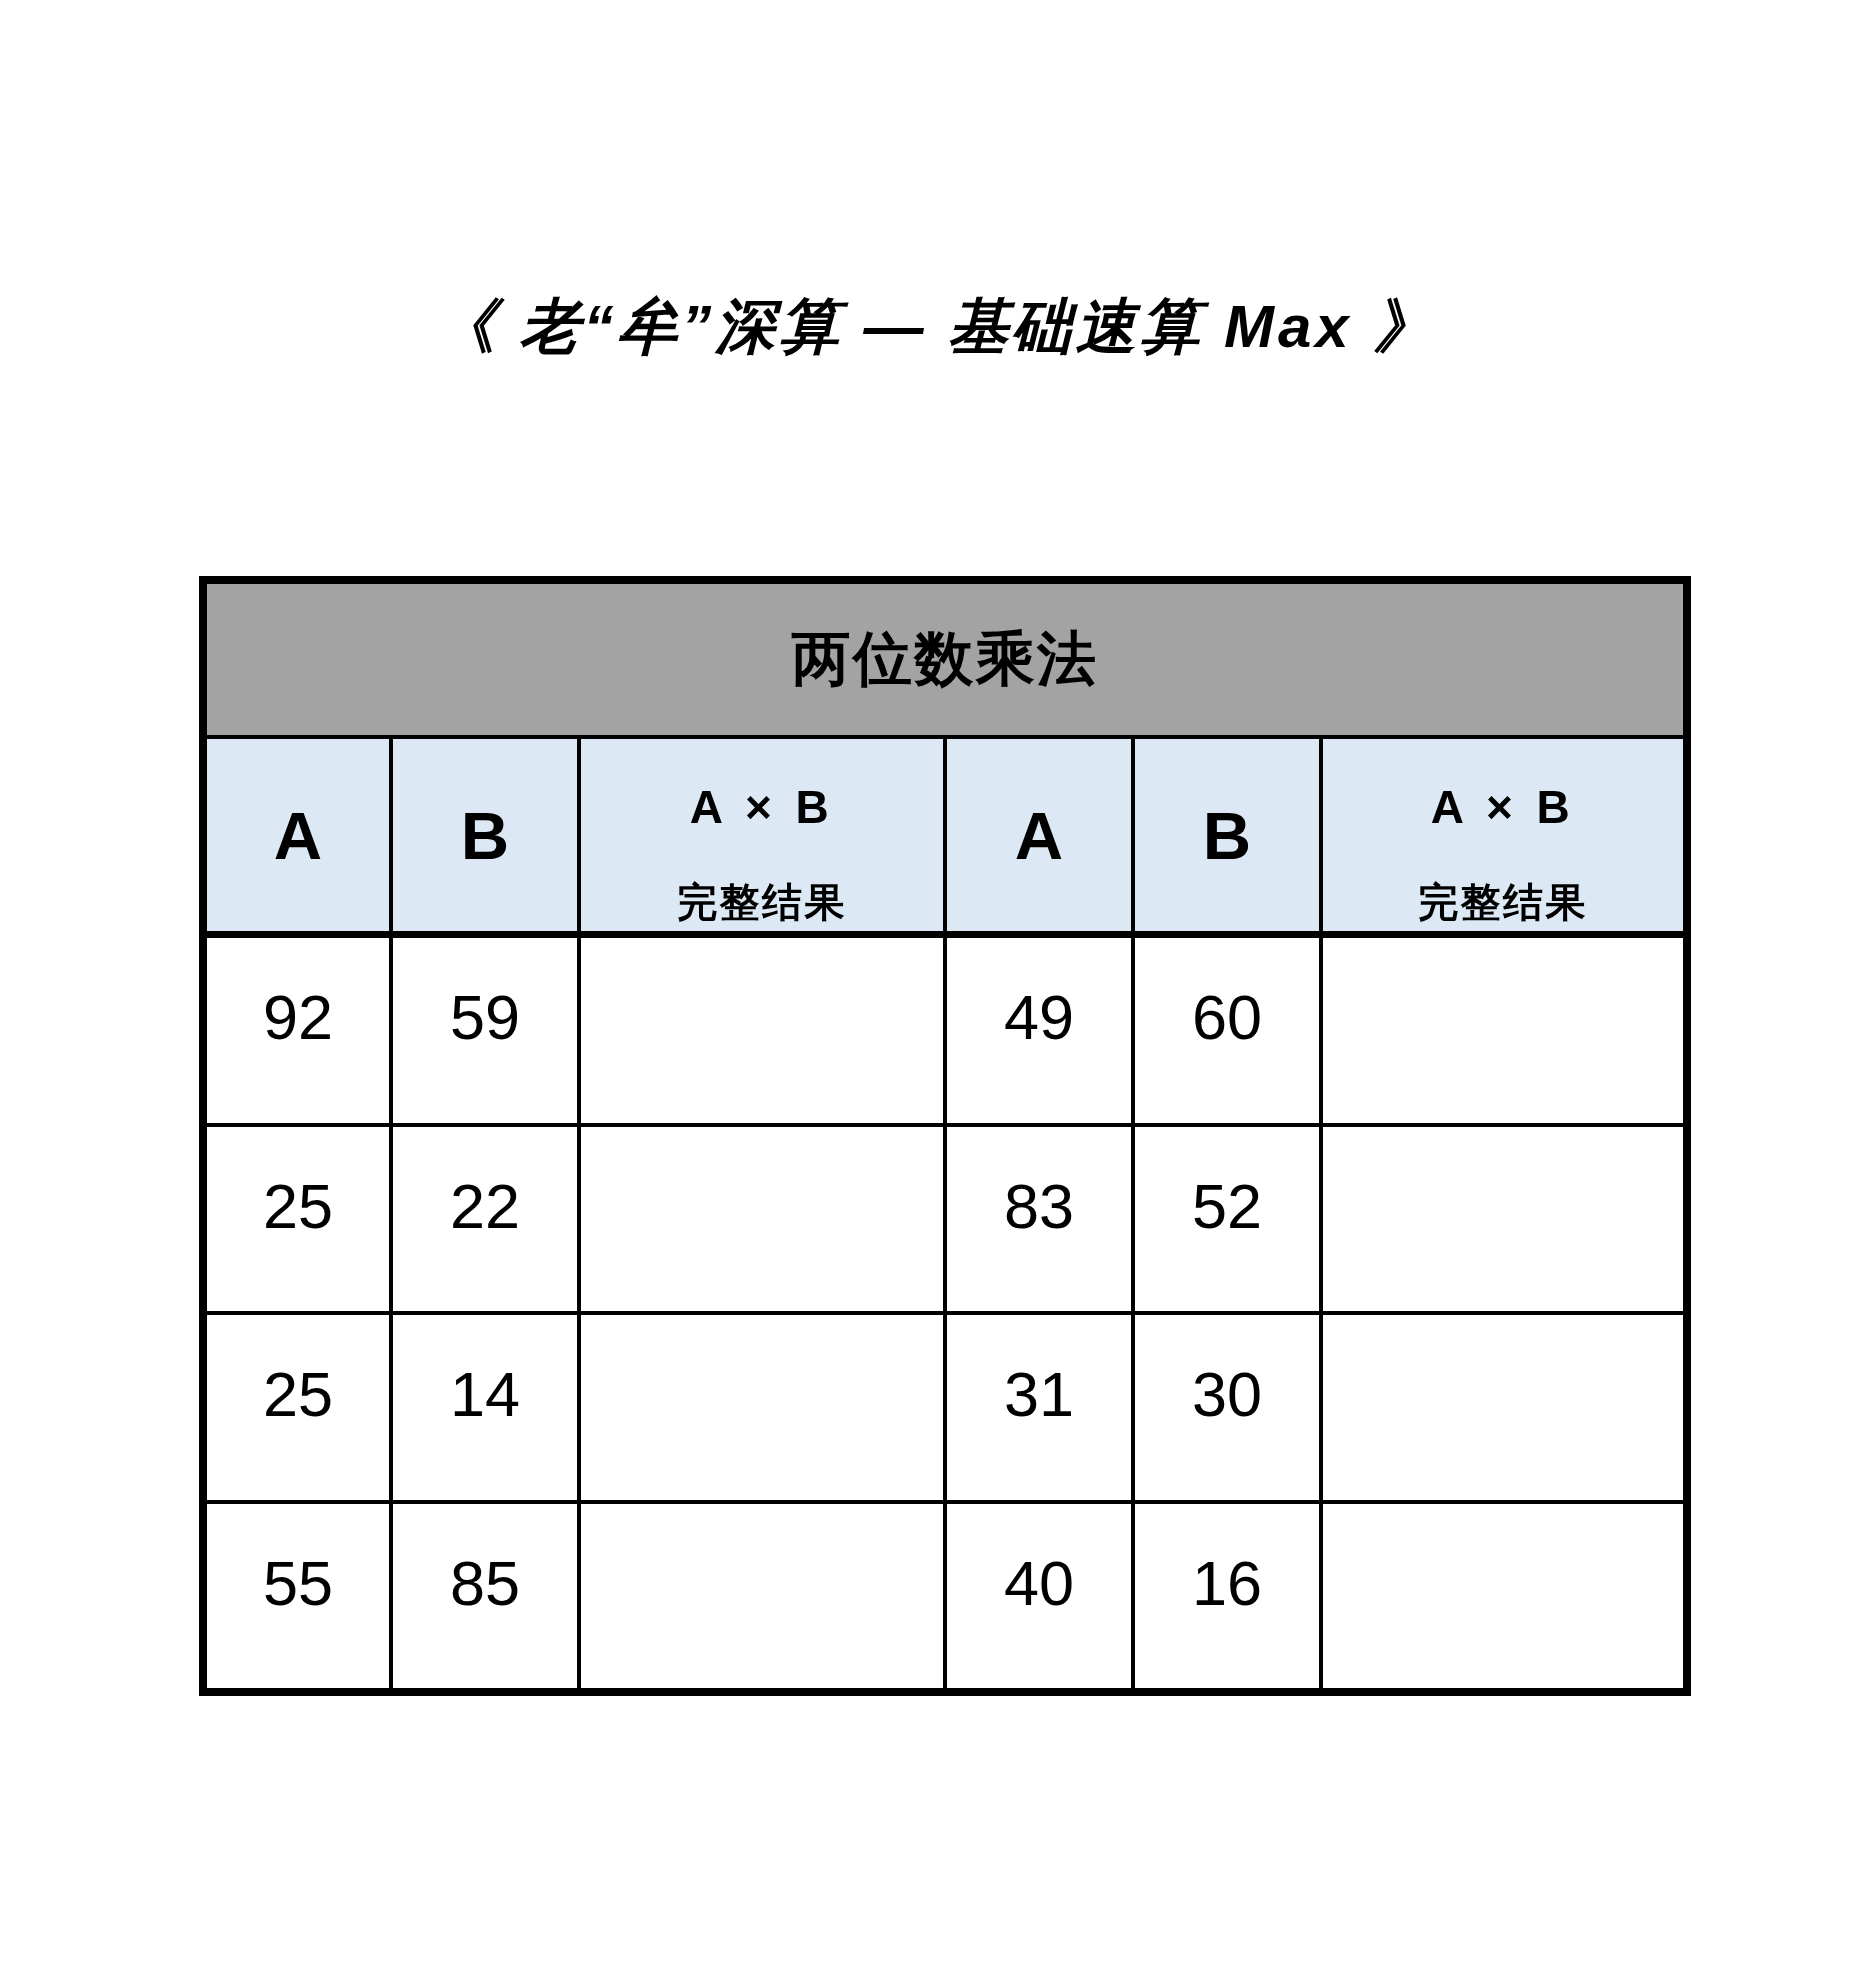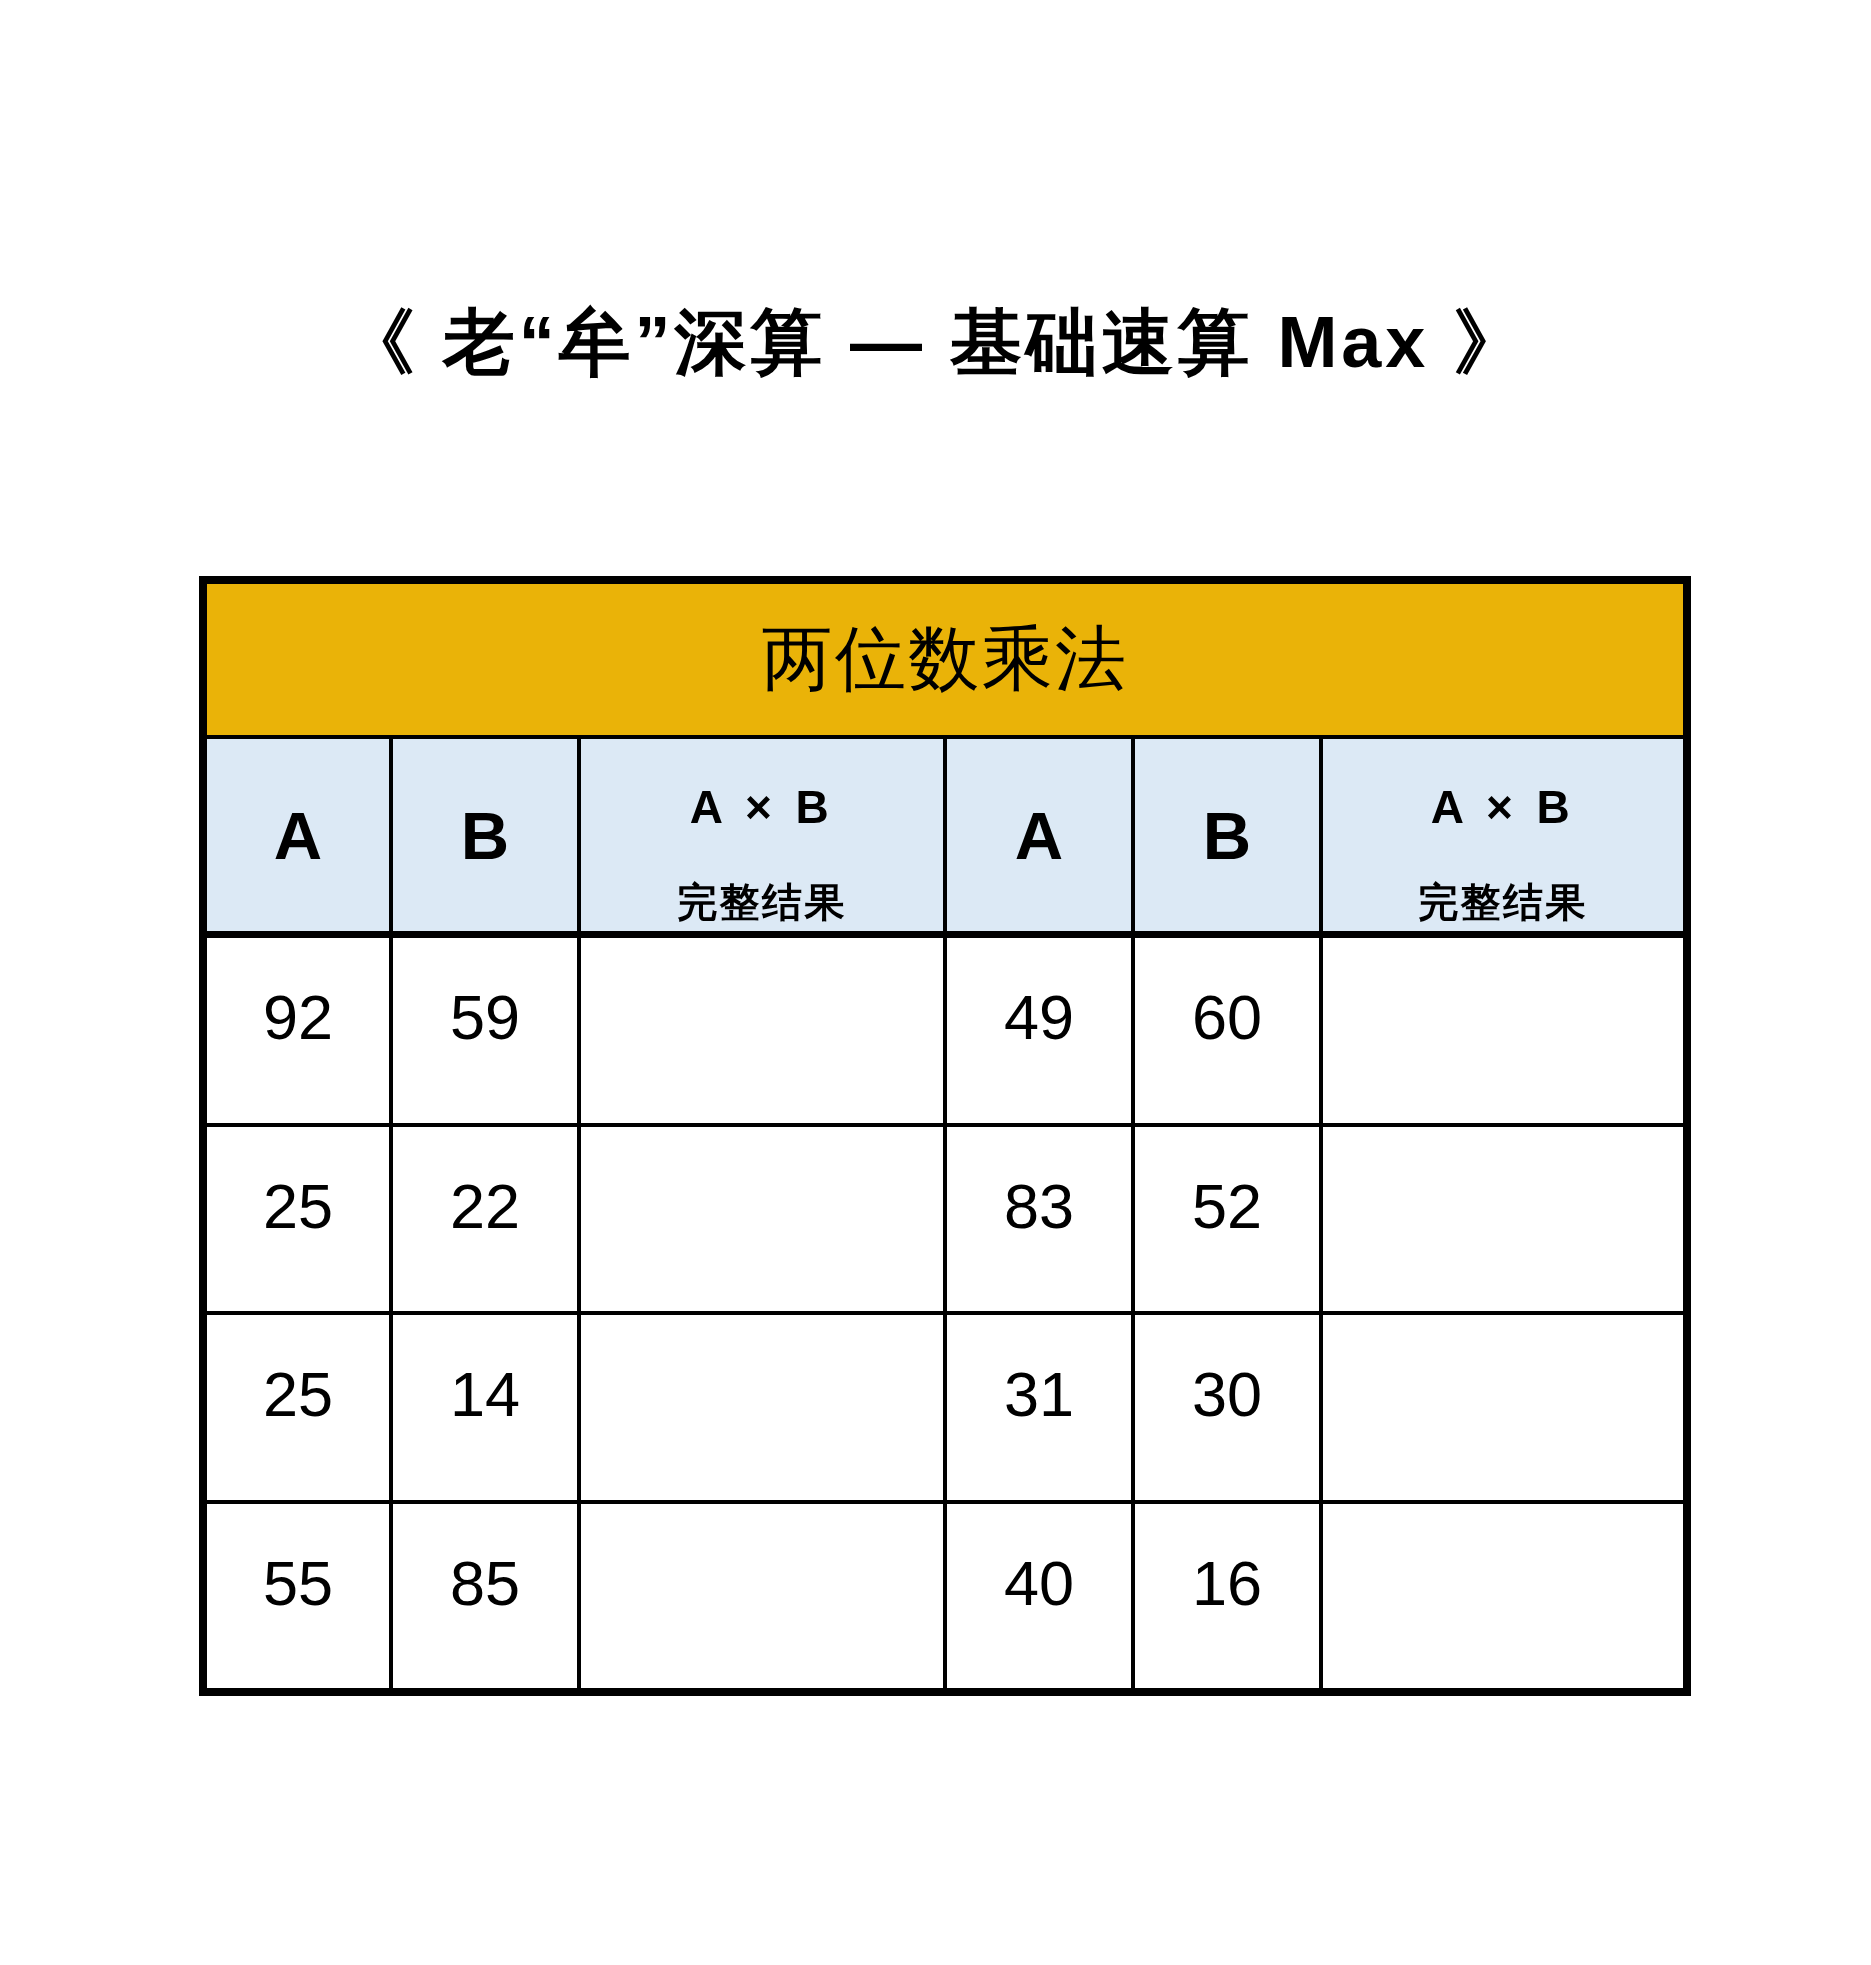--- a/index.html
+++ b/index.html
@@ -14,50 +14,51 @@
   }
   .page {
     position: absolute;
     inset: 0;
     width: 1872px;
     height: 2647px;
     background: #ffffff;
   }
   .page-title {
     position: absolute;
-    top: 297px;
+    top: 289px;
     left: 0;
     width: 100%;
     text-align: center;
-    font-size: 72px;
+    font-size: 60px;
     font-weight: 700;
+    font-style: italic;
     letter-spacing: 3.9px;
     line-height: 1.25;
     white-space: nowrap;
   }
   table.worksheet {
     position: absolute;
     left: 199px;
     top: 576px;
     width: 1484px;
     border-collapse: collapse;
     table-layout: fixed;
     border: 8.6px solid #000000;
   }
   table.worksheet td {
     border: 4.7px solid #000000;
     text-align: center;
     vertical-align: middle;
     overflow: hidden;
   }
   td.caption-cell {
-    background: #eab308;
+    background: #a3a3a3;
     height: 149px;
-    font-size: 71px;
-    font-weight: 400;
+    font-size: 59px;
+    font-weight: 700;
     border-bottom-width: 7.9px;
     letter-spacing: 2.4px;
   }
   tr.header-row td {
     background: #DCE9F5;
     height: 165px;
     font-weight: 700;
     border-bottom-width: 7.9px;
   }
   td.header-ab {

